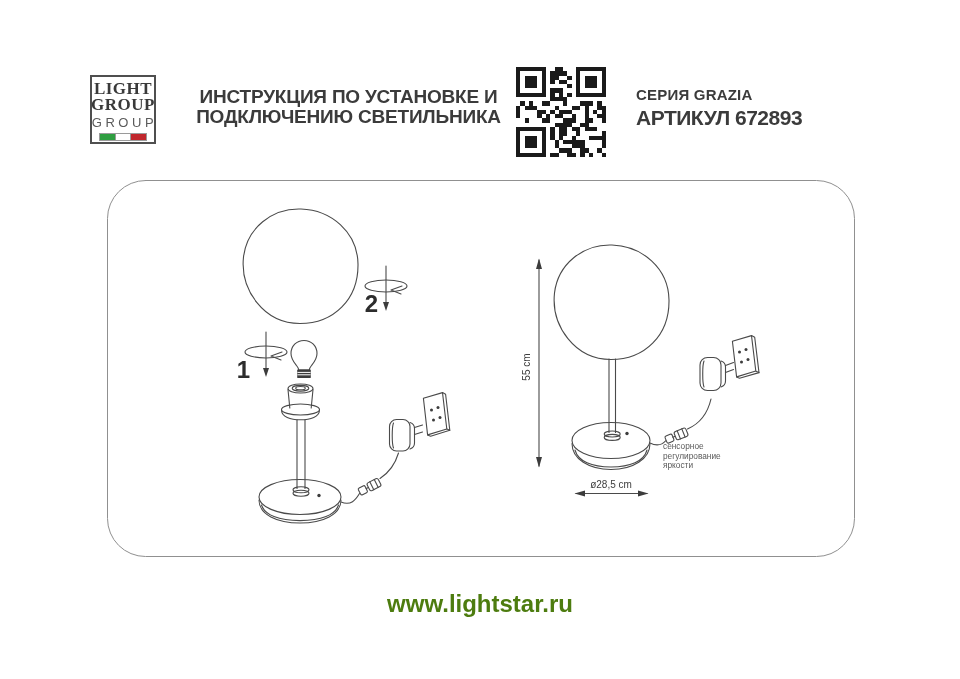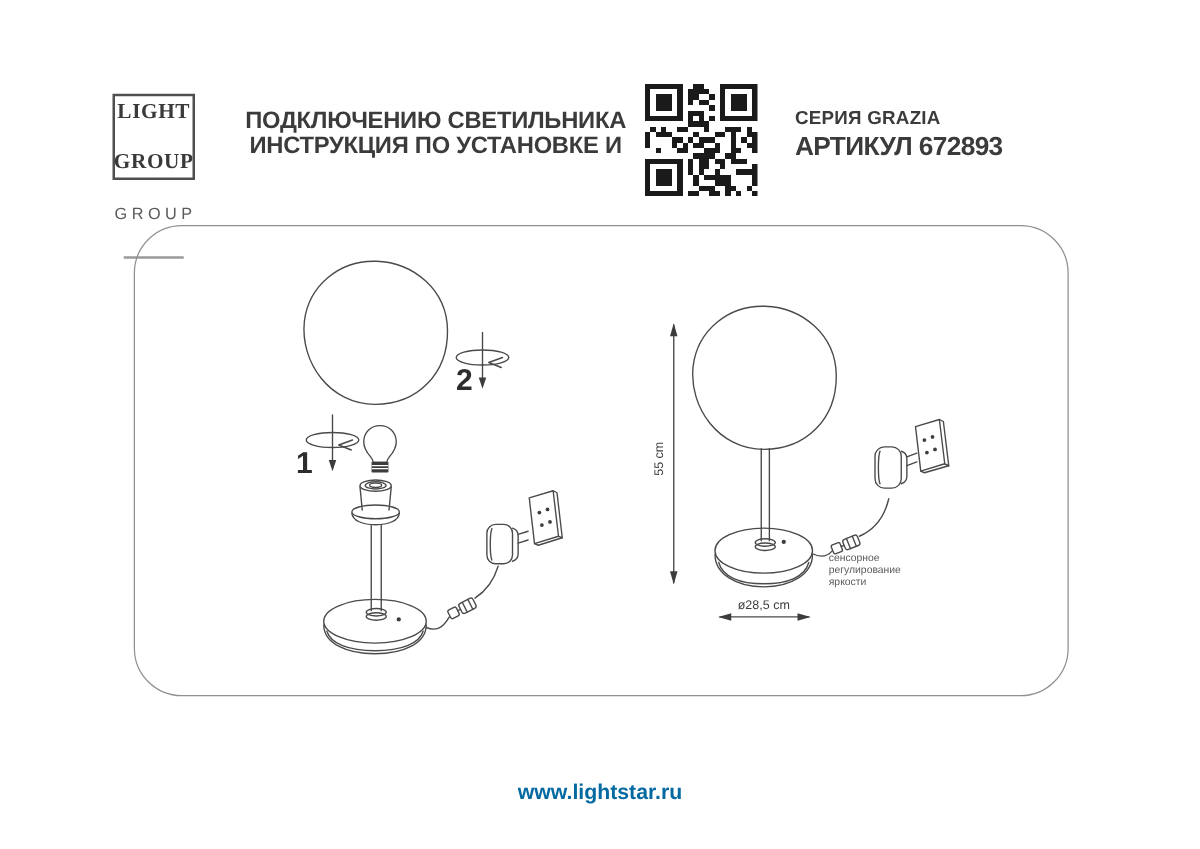--- a/index.html
+++ b/index.html
@@ -1,21 +1,21 @@
 <!DOCTYPE html>
 <html><head>
 <meta charset="utf-8">
 <style>
   html,body{margin:0;padding:0;background:#fff;}
   .page{position:relative;width:960px;height:679px;background:#fff;overflow:hidden;
         font-family:"Liberation Sans",sans-serif;color:#3a3a3a;}
 
   
   .logo{position:absolute;left:90px;top:75px;width:66px;height:69px;border:2px solid #4f4f4f;
-        box-sizing:border-box;display:flex;flex-direction:column;align-items:center;padding-top:4px;gap:24px;}
+        box-sizing:border-box;display:flex;flex-direction:column;align-items:center;padding-top:4px;}
   .logo-word{font-family:"Liberation Serif",serif;font-weight:bold;font-size:17px;line-height:16px;
         letter-spacing:.5px;color:#3a3a3a;}
   .logo-group{font-size:13px;letter-spacing:3.6px;padding-left:3px;color:#5a5a5a;margin-top:2px;}
   .flag{width:46px;height:6px;margin-top:3px;display:flex;border:1px solid #9a9a9a;box-sizing:content-box;}
   .flag span{flex:1;}
   .flag .mid{border-left:1px solid #9a9a9a;border-right:1px solid #9a9a9a;background:#fff;}
 
   .title{position:absolute;left:186px;top:87px;width:325px;text-align:center;font-weight:bold;
          font-size:19px;line-height:20px;letter-spacing:-.2px;color:#3b3b3b;}
 
@@ -33,42 +33,42 @@
   .diagram .panel{stroke:#909090;stroke-width:1;}
   .diagram .solid{fill:#3c3c3c;stroke:none;}
   .diagram .wfill{fill:#fff;}
   .diagram .dark{fill:#3c3c3c;stroke:#3c3c3c;}
   .diagram .wline{stroke:#fff;stroke-width:1;}
   .diagram text{stroke:none;font-family:"Liberation Sans",sans-serif;}
   .step{font-weight:bold;font-size:24px;fill:#2d2d2d;text-anchor:middle;}
   .dim{font-size:10px;fill:#3d3d3d;}
   .note{font-size:8.3px;fill:#5a5a5a;}
 
-  .footer{position:absolute;left:0;right:0;top:624px;text-align:center;font-size:17px;
-          font-weight:bold;color:#0369a1;}
+  .footer{position:absolute;left:0;right:0;top:590px;text-align:center;font-size:24px;
+          font-weight:bold;color:#4d7c0f;}
 </style>
 </head>
 <body>
 
 <div class="page">
 
   <div class="logo">
     <div class="logo-word">LIGHT</div>
     <div class="logo-word">GROUP</div>
     <div class="logo-group">GROUP</div>
     <div class="flag">
       <span style="background:#2f9e41"></span>
       <span class="mid"></span>
       <span style="background:#c0272d"></span>
     </div>
   </div>
 
   <div class="title">
+    <div>ИНСТРУКЦИЯ ПО УСТАНОВКЕ И</div>
     <div>ПОДКЛЮЧЕНИЮ СВЕТИЛЬНИКА</div>
-    <div>ИНСТРУКЦИЯ ПО УСТАНОВКЕ И</div>
   </div>
 
   <div class="qr"><svg viewBox="0 0 21 21">
         <path d="M0 0h1v1h-1zM1 0h1v1h-1zM2 0h1v1h-1zM3 0h1v1h-1zM4 0h1v1h-1zM5 0h1v1h-1zM6 0h1v1h-1zM9 0h1v1h-1zM10 0h1v1h-1zM14 0h1v1h-1zM15 0h1v1h-1zM16 0h1v1h-1zM17 0h1v1h-1zM18 0h1v1h-1zM19 0h1v1h-1zM20 0h1v1h-1zM0 1h1v1h-1zM6 1h1v1h-1zM8 1h1v1h-1zM9 1h1v1h-1zM10 1h1v1h-1zM11 1h1v1h-1zM14 1h1v1h-1zM20 1h1v1h-1zM0 2h1v1h-1zM2 2h1v1h-1zM3 2h1v1h-1zM4 2h1v1h-1zM6 2h1v1h-1zM8 2h1v1h-1zM9 2h1v1h-1zM12 2h1v1h-1zM14 2h1v1h-1zM16 2h1v1h-1zM17 2h1v1h-1zM18 2h1v1h-1zM20 2h1v1h-1zM0 3h1v1h-1zM2 3h1v1h-1zM3 3h1v1h-1zM4 3h1v1h-1zM6 3h1v1h-1zM8 3h1v1h-1zM10 3h1v1h-1zM11 3h1v1h-1zM14 3h1v1h-1zM16 3h1v1h-1zM17 3h1v1h-1zM18 3h1v1h-1zM20 3h1v1h-1zM0 4h1v1h-1zM2 4h1v1h-1zM3 4h1v1h-1zM4 4h1v1h-1zM6 4h1v1h-1zM12 4h1v1h-1zM14 4h1v1h-1zM16 4h1v1h-1zM17 4h1v1h-1zM18 4h1v1h-1zM20 4h1v1h-1zM0 5h1v1h-1zM6 5h1v1h-1zM8 5h1v1h-1zM9 5h1v1h-1zM10 5h1v1h-1zM14 5h1v1h-1zM20 5h1v1h-1zM0 6h1v1h-1zM1 6h1v1h-1zM2 6h1v1h-1zM3 6h1v1h-1zM4 6h1v1h-1zM5 6h1v1h-1zM6 6h1v1h-1zM8 6h1v1h-1zM10 6h1v1h-1zM12 6h1v1h-1zM14 6h1v1h-1zM15 6h1v1h-1zM16 6h1v1h-1zM17 6h1v1h-1zM18 6h1v1h-1zM19 6h1v1h-1zM20 6h1v1h-1zM8 7h1v1h-1zM9 7h1v1h-1zM10 7h1v1h-1zM11 7h1v1h-1zM1 8h1v1h-1zM3 8h1v1h-1zM6 8h1v1h-1zM7 8h1v1h-1zM11 8h1v1h-1zM15 8h1v1h-1zM16 8h1v1h-1zM17 8h1v1h-1zM19 8h1v1h-1zM0 9h1v1h-1zM2 9h1v1h-1zM3 9h1v1h-1zM4 9h1v1h-1zM9 9h1v1h-1zM13 9h1v1h-1zM14 9h1v1h-1zM16 9h1v1h-1zM19 9h1v1h-1zM20 9h1v1h-1zM0 10h1v1h-1zM5 10h1v1h-1zM6 10h1v1h-1zM8 10h1v1h-1zM10 10h1v1h-1zM11 10h1v1h-1zM12 10h1v1h-1zM16 10h1v1h-1zM18 10h1v1h-1zM20 10h1v1h-1zM0 11h1v1h-1zM5 11h1v1h-1zM7 11h1v1h-1zM9 11h1v1h-1zM10 11h1v1h-1zM13 11h1v1h-1zM16 11h1v1h-1zM19 11h1v1h-1zM20 11h1v1h-1zM2 12h1v1h-1zM6 12h1v1h-1zM7 12h1v1h-1zM11 12h1v1h-1zM12 12h1v1h-1zM13 12h1v1h-1zM16 12h1v1h-1zM17 12h1v1h-1zM20 12h1v1h-1zM9 13h1v1h-1zM10 13h1v1h-1zM11 13h1v1h-1zM12 13h1v1h-1zM15 13h1v1h-1zM16 13h1v1h-1zM0 14h1v1h-1zM1 14h1v1h-1zM2 14h1v1h-1zM3 14h1v1h-1zM4 14h1v1h-1zM5 14h1v1h-1zM6 14h1v1h-1zM8 14h1v1h-1zM10 14h1v1h-1zM11 14h1v1h-1zM13 14h1v1h-1zM14 14h1v1h-1zM16 14h1v1h-1zM17 14h1v1h-1zM18 14h1v1h-1zM0 15h1v1h-1zM6 15h1v1h-1zM8 15h1v1h-1zM10 15h1v1h-1zM11 15h1v1h-1zM14 15h1v1h-1zM20 15h1v1h-1zM0 16h1v1h-1zM2 16h1v1h-1zM3 16h1v1h-1zM4 16h1v1h-1zM6 16h1v1h-1zM8 16h1v1h-1zM10 16h1v1h-1zM13 16h1v1h-1zM17 16h1v1h-1zM18 16h1v1h-1zM19 16h1v1h-1zM20 16h1v1h-1zM0 17h1v1h-1zM2 17h1v1h-1zM3 17h1v1h-1zM4 17h1v1h-1zM6 17h1v1h-1zM9 17h1v1h-1zM11 17h1v1h-1zM12 17h1v1h-1zM13 17h1v1h-1zM14 17h1v1h-1zM15 17h1v1h-1zM20 17h1v1h-1zM0 18h1v1h-1zM2 18h1v1h-1zM3 18h1v1h-1zM4 18h1v1h-1zM6 18h1v1h-1zM9 18h1v1h-1zM13 18h1v1h-1zM14 18h1v1h-1zM15 18h1v1h-1zM20 18h1v1h-1zM0 19h1v1h-1zM6 19h1v1h-1zM10 19h1v1h-1zM11 19h1v1h-1zM12 19h1v1h-1zM15 19h1v1h-1zM16 19h1v1h-1zM19 19h1v1h-1zM0 20h1v1h-1zM1 20h1v1h-1zM2 20h1v1h-1zM3 20h1v1h-1zM4 20h1v1h-1zM5 20h1v1h-1zM6 20h1v1h-1zM8 20h1v1h-1zM9 20h1v1h-1zM12 20h1v1h-1zM13 20h1v1h-1zM15 20h1v1h-1zM17 20h1v1h-1zM20 20h1v1h-1z" fill="#1a1a1a"></path>
       </svg></div>
 
   <div class="series-block">
     <div class="series">СЕРИЯ GRAZIA</div>
     <div class="article">АРТИКУЛ 672893</div>
   </div>

